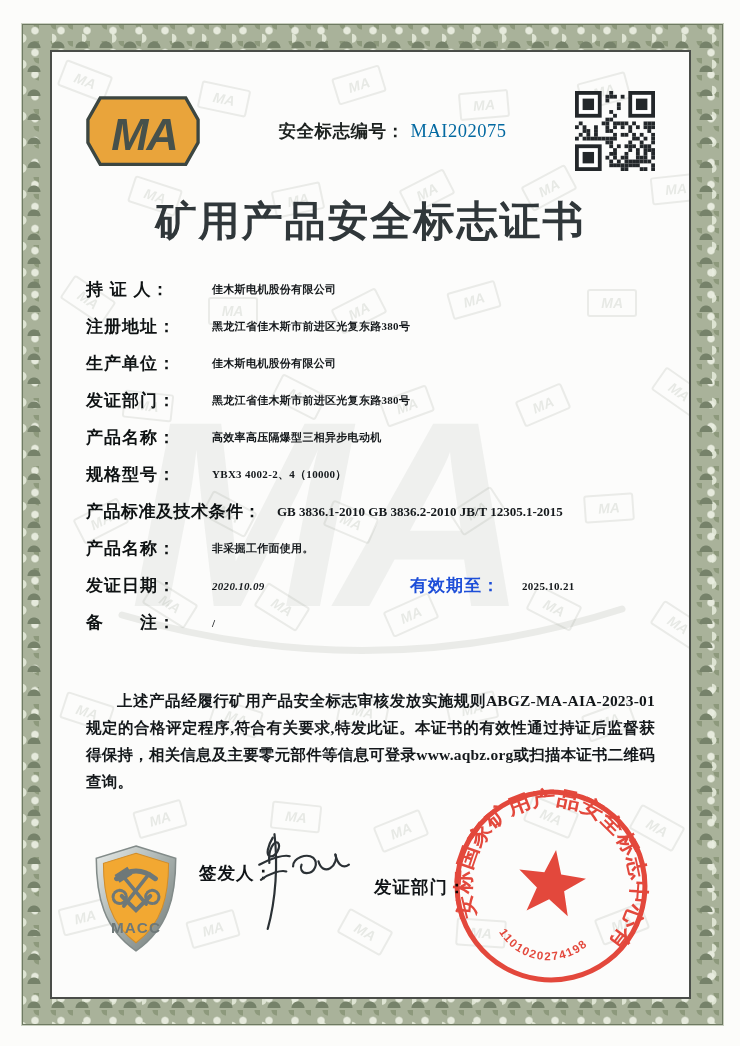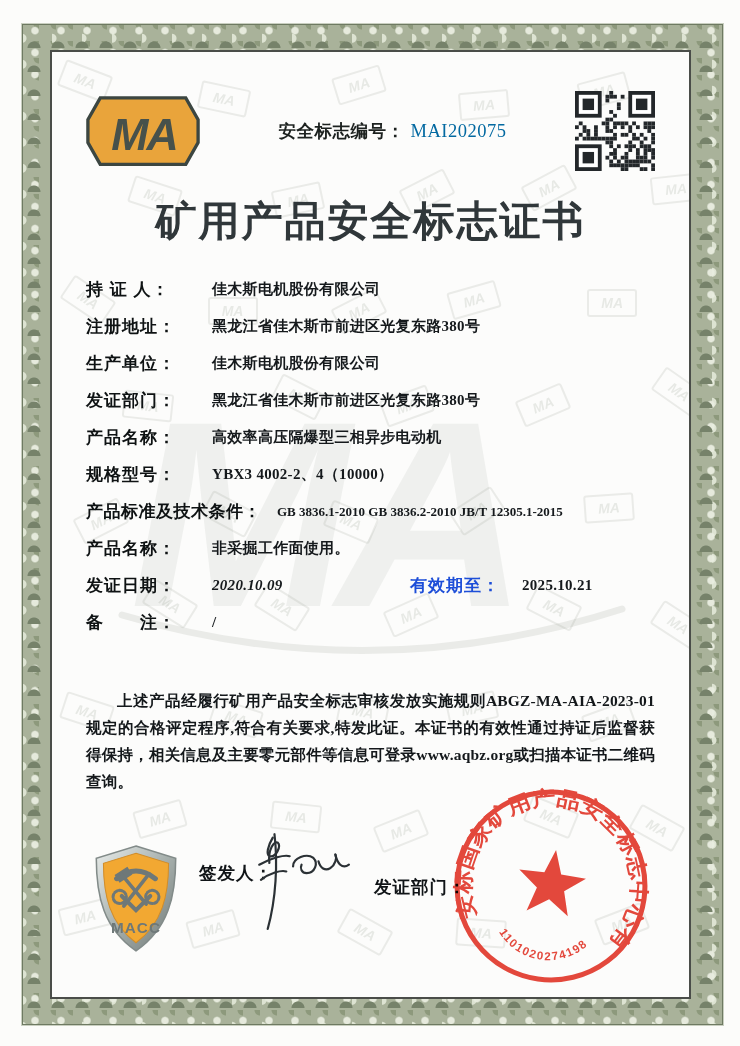--- a/index.html
+++ b/index.html
@@ -63,21 +63,21 @@
     font-family:"Liberation Serif",serif;
     font-size:41px;font-weight:900;letter-spacing:2px;
     color:#30373a;
   }
 
   
   .fields{margin-top:22px;}
   .row{display:flex;align-items:center;height:37px;font-size:17px;color:#101417;}
   .row .lbl{width:126px;flex:0 0 auto;font-weight:bold;letter-spacing:1px;color:#0e1213;}
   .row .val{
-    font-family:"Liberation Serif",serif;font-size:15px;font-weight:600;
+    font-family:"Liberation Serif",serif;font-size:11px;font-weight:600;
     color:#15191c;letter-spacing:.3px;white-space:nowrap;
   }
   .row .lbl-wide{width:auto;flex:0 0 auto;font-weight:bold;letter-spacing:.5px;margin-right:16px;color:#0e1213;}
   .row .val-std{font-size:13px;letter-spacing:0;}
   .row .val-date{width:198px;flex:0 0 auto;font-style:italic;}
   .row .lbl2{font-weight:bold;letter-spacing:1px;flex:0 0 auto;margin-right:22px;color:#1d4ed8;}
 
   
   .statement{
     margin-top:46px;

